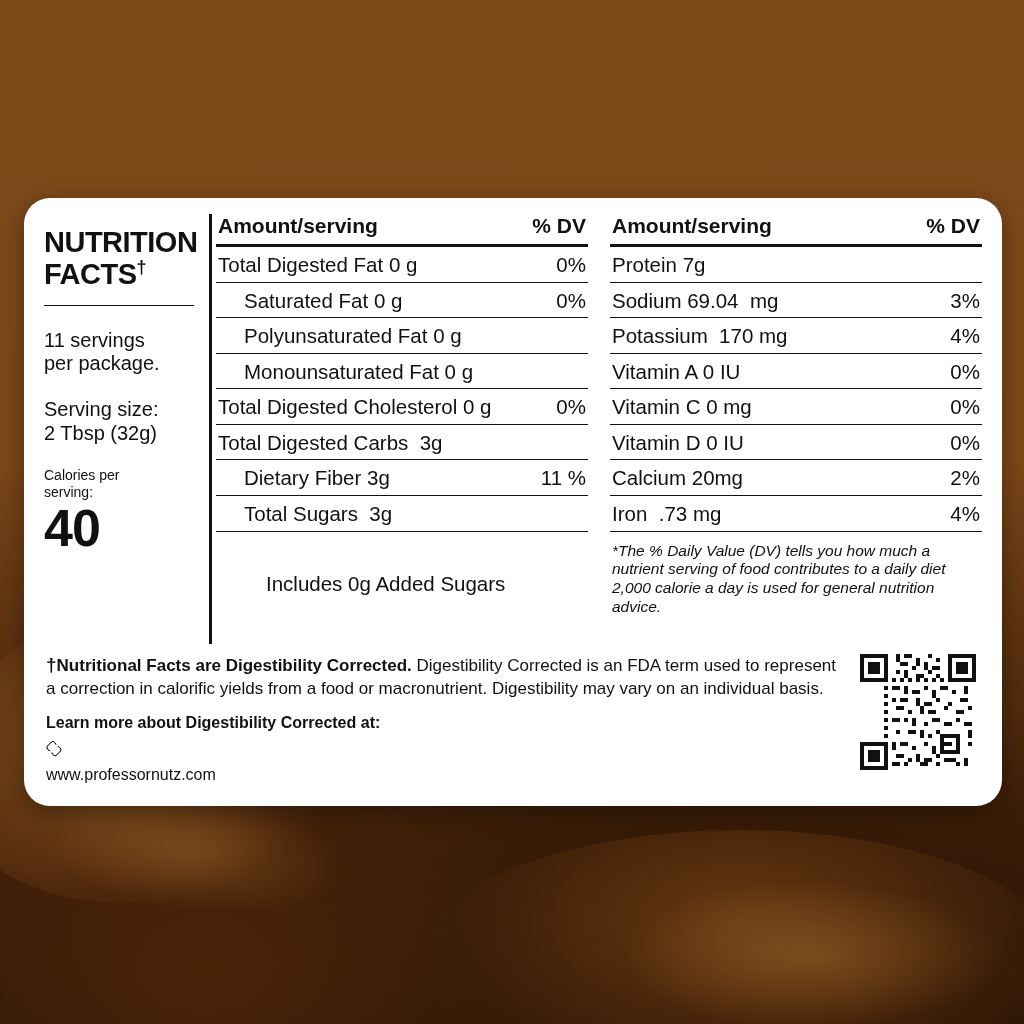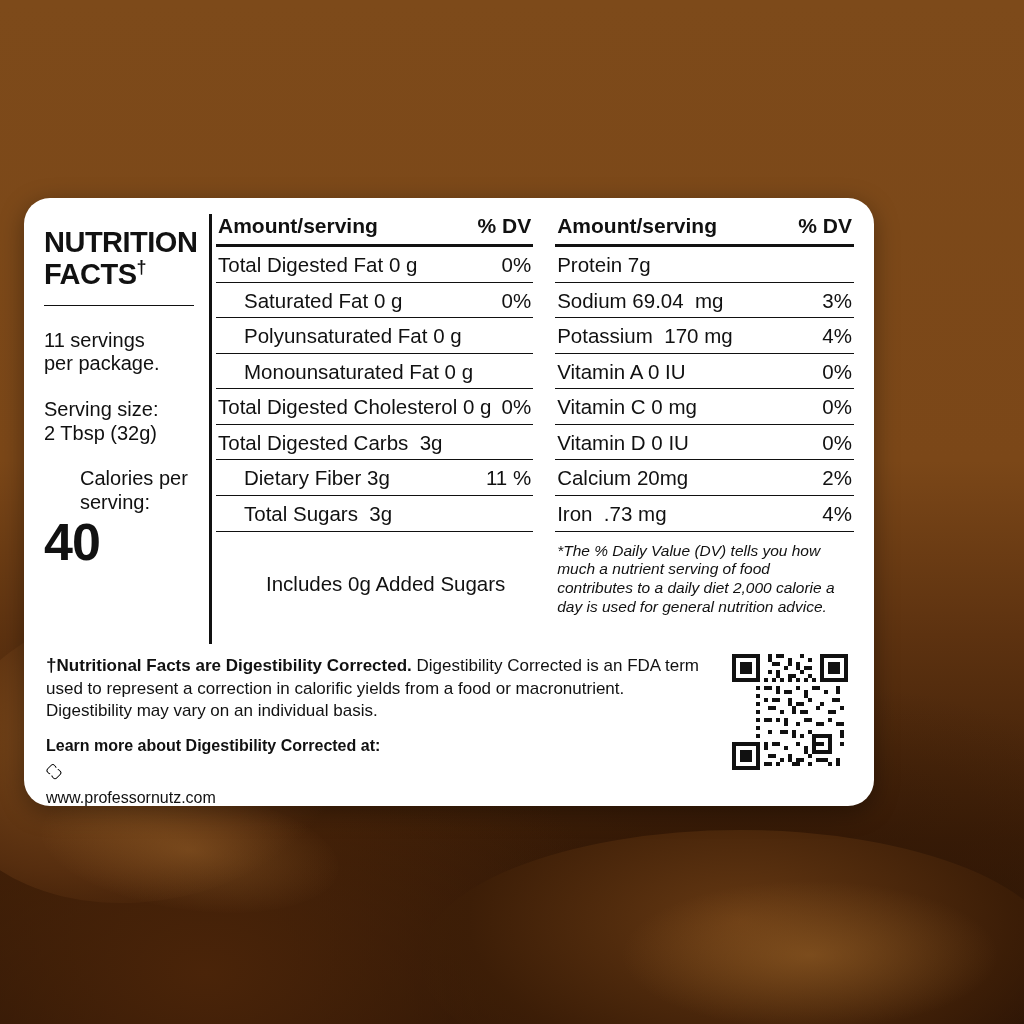--- a/index.html
+++ b/index.html
@@ -49,21 +49,21 @@
     background: radial-gradient(ellipse at 50% 50%, #a0682c 0%, rgba(90,50,18,0) 72%);
     opacity: .45;
     transform: rotate(8deg);
   }
 
   
   #label {
     position: absolute;
     left: 24px;
     top: 198px;
-    width: 850px;
+    width: 978px;
     height: 608px;
     background: #ffffff;
     border-radius: 26px;
     box-shadow: 0 6px 24px rgba(0,0,0,.35);
     color: #111;
     box-sizing: border-box;
     padding: 16px 20px 10px 20px;
   }
 
   #facts-area {
@@ -101,23 +101,22 @@
     font-size: 20px;
     line-height: 1.18;
     margin-top: 23px;
   }
   .gap-12 { height: 22px; }
   .serving-size {
     font-size: 20px;
     line-height: 1.18;
   }
   .cal-label {
-    font-size: 20px;
+    font-size: 14px;
     line-height: 1.18;
-    margin-left: 36px;
   }
   .cal-value {
     font-size: 52px;
     font-weight: bold;
     line-height: 1;
     margin-top: 2px;
     letter-spacing: -1px;
   }
 
   

